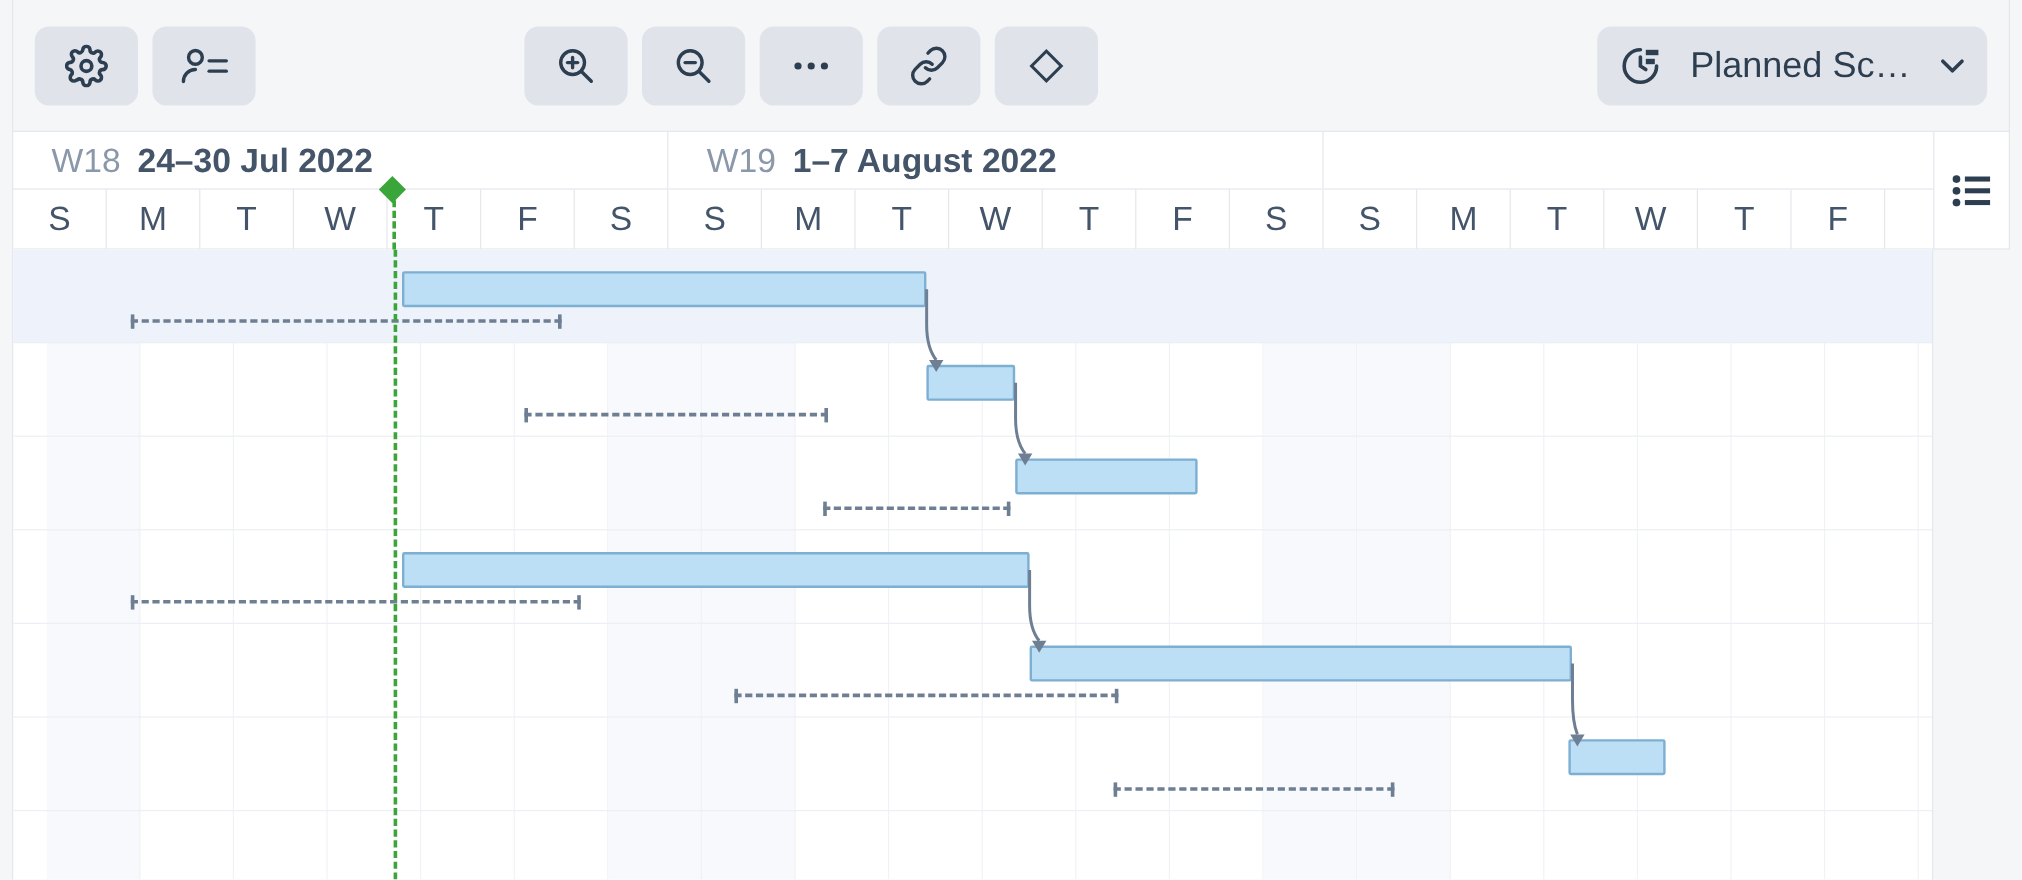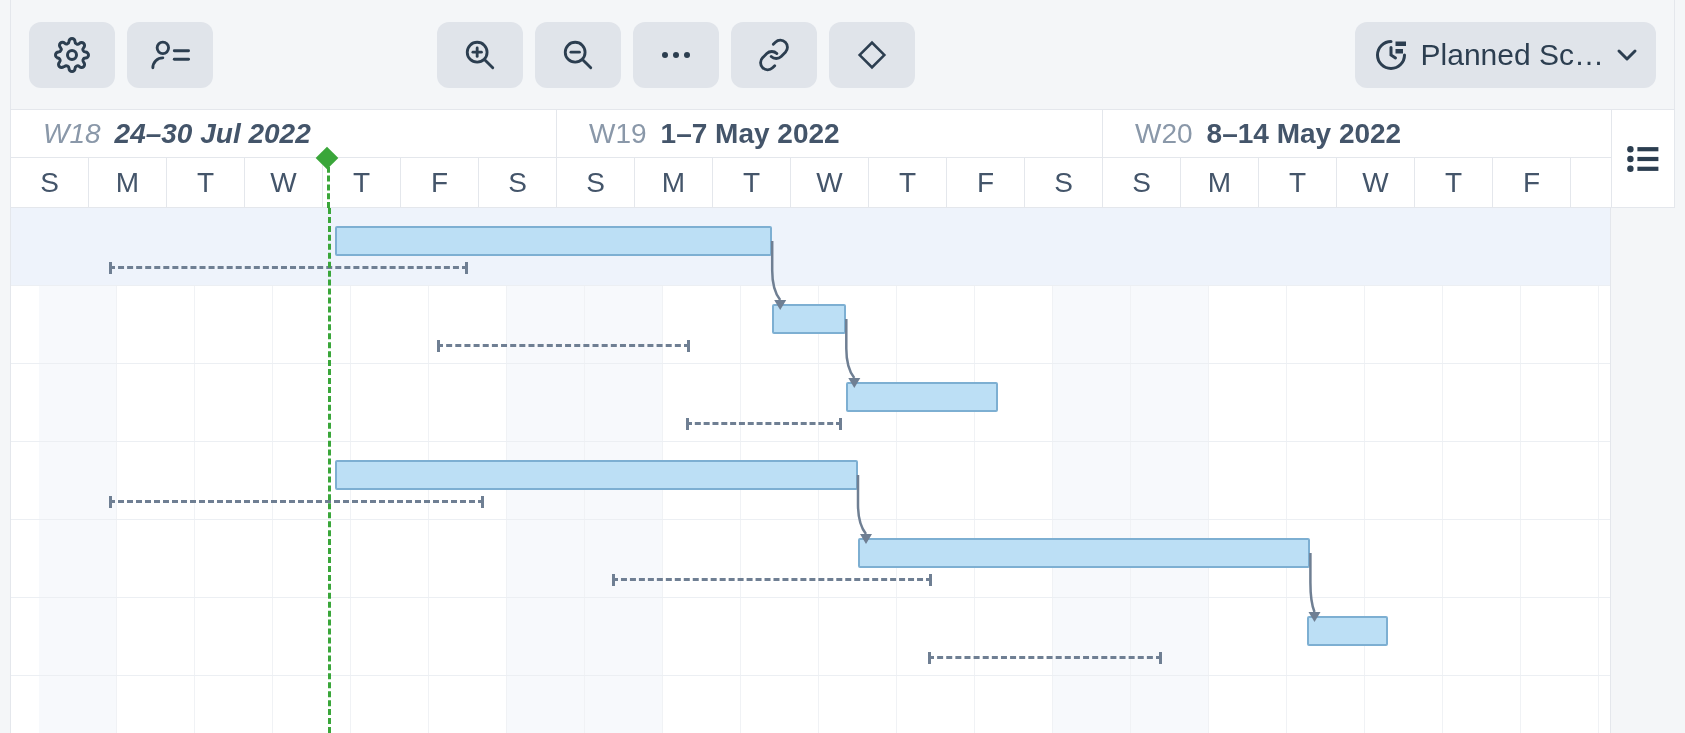--- a/index.html
+++ b/index.html
@@ -41,21 +41,21 @@
     gap: 14px;
     cursor: pointer;
   }
   .btn svg { display:block; }
   .btn.icon-only { min-width: 86px; padding: 0; }
   .spacer { flex: 0 0 auto; }
   .toolbar .gap-lg { width: 200px; }
   .dropdown {
     display: inline-flex;
     align-items: center;
-    gap: 12px;
+    gap: 24px;
     min-width: 300px;
   }
   .dropdown .label {
     font-size: 30px;
     color: #2c3e50;
     white-space: nowrap;
     overflow: hidden;
     text-overflow: ellipsis;
     max-width: 190px;
   }
@@ -252,31 +252,27 @@
     </svg>
     <span class="label">Planned Sc…</span>
     <svg width="22" height="14" viewBox="0 0 22 14" fill="none" stroke="#2c3e50" stroke-width="3" stroke-linecap="round" stroke-linejoin="round">
       <polyline points="3 3 11 11 19 3"></polyline>
     </svg>
   </button>
 </div>
 
 <div class="header">
   <div class="wk-row" id="wk-row">
-      <div class="wk-cell" style="width: 546px; font-style: italic;">
+      <div class="wk-cell" style="width: 546px;">
         <span class="wk-no">W18</span>
         <span class="wk-range">24–30 Jul 2022</span>
       </div>
       <div class="wk-cell" style="width: 546px;">
         <span class="wk-no">W19</span>
-        <span class="wk-range">1–7 May 2022</span>
-      </div>
-      <div class="wk-cell" style="width: 546px;">
-        <span class="wk-no">W20</span>
-        <span class="wk-range">8–14 May 2022</span>
+        <span class="wk-range">1–7 August 2022</span>
       </div>
     </div>
   <div class="day-row" id="day-row">
       <div class="day-cell" style="width: 78px;">S</div>
       <div class="day-cell" style="width: 78px;">M</div>
       <div class="day-cell" style="width: 78px;">T</div>
       <div class="day-cell" style="width: 78px;">W</div>
       <div class="day-cell" style="width: 78px;">T</div>
       <div class="day-cell" style="width: 78px;">F</div>
       <div class="day-cell" style="width: 78px;">S</div>

